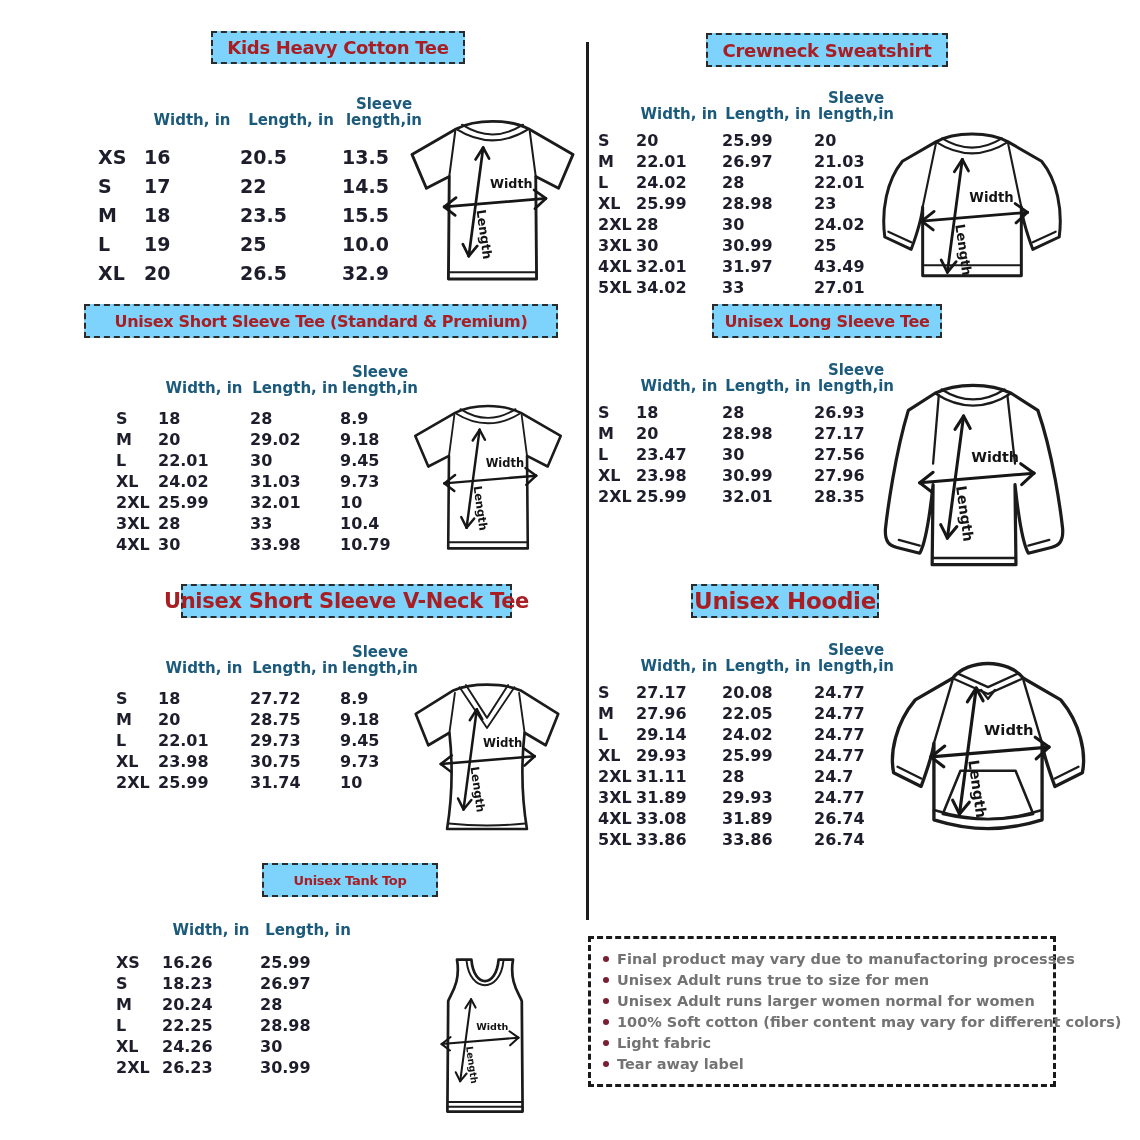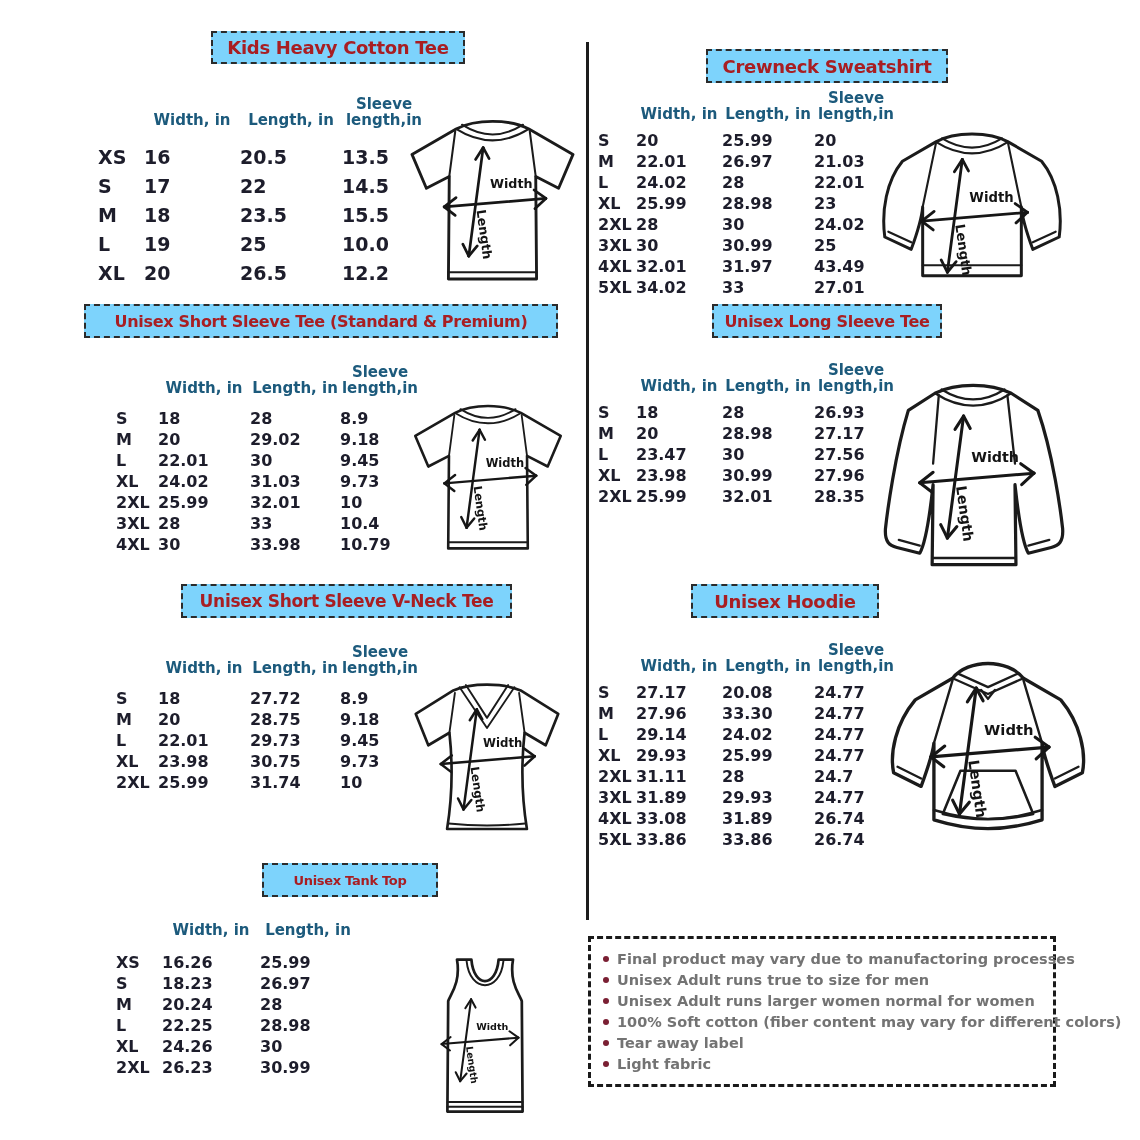--- a/index.html
+++ b/index.html
@@ -113,21 +113,21 @@
         <div class="trow">
         <span>L</span>
         <span>19</span>
         <span>25</span>
         <span>10.0</span>
       </div>
         <div class="trow">
         <span>XL</span>
         <span>20</span>
         <span>26.5</span>
-        <span>12.2</span>
+        <span>32.9</span>
       </div>
       </div>
   </div>
   <svg class="garment" style="left:395px; top:112px;" width="195" height="178" viewBox="0 0 230 210">
     <path class="g-body" d="M72,20 C95,8 135,8 158,20 L210,50 L193,90 L166,76 L167,197 L63,197 L64,76 L37,90 L20,50 Z"></path>
     <path class="g-line" d="M72,20 Q115,47 158,20"></path>
     <path class="g-line" d="M79,15 Q115,38 151,15"></path>
     <path class="g-line" d="M166,76 L159,23"></path>
       <path class="g-line" d="M64,76 L71,23"></path>
     <path class="g-line" d="M63,189 L167,189"></path>
@@ -192,21 +192,21 @@
   <svg class="garment" style="left:400px; top:392px;" width="176" height="172" viewBox="0 0 230 210">
     <path class="g-body" d="M72,20 C95,8 135,8 158,20 L210,50 L193,90 L166,76 L167,197 L63,197 L64,76 L37,90 L20,50 Z"></path>
     <path class="g-line" d="M72,20 Q115,47 158,20"></path>
     <path class="g-line" d="M79,15 Q115,38 151,15"></path>
     <path class="g-line" d="M166,76 L159,23"></path>
       <path class="g-line" d="M64,76 L71,23"></path>
     <path class="g-line" d="M63,189 L167,189"></path>
     <use href="#measure-arrows" xlink:href="#measure-arrows" transform="translate(52,30)"></use>
   </svg>
 
-  <div class="title-box" style="left:181px; top:584px; width:331px; height:34px; font-size:17px;">Unisex Short Sleeve V-Neck Tee</div>
+  <div class="title-box" style="left:181px; top:584px; width:331px; height:34px; font-size:21px;">Unisex Short Sleeve V-Neck Tee</div>
   <div class="sec-table t-reg" style="left:116px; top:630px;">
     <div class="thead">
       <span class="col"></span>
       <span class="col">Width, in</span>
       <span class="col">Length, in</span>
       <span class="col">Sleeve
 length,in</span>
     </div>
     <div class="tbody">
 
@@ -294,21 +294,21 @@
       </div>
   </div>
   <svg class="garment" style="left:424px; top:950px;" width="122" height="176" viewBox="0 0 150 220">
     <path class="g-body" d="M40,12 L58,12 C61,48 89,48 92,12 L110,12 C105,42 119,56 121,64 L122,202 L28,202 L29,64 C31,56 45,42 40,12 Z"></path>
     <path class="g-line" d="M52,14 C56,54 94,54 98,14"></path>
     <path class="g-line" d="M28,190 L122,190"></path>
     <path class="g-line" d="M28,196 L122,196"></path>
     <use href="#measure-arrows" xlink:href="#measure-arrows" transform="translate(16,52) scale(0.8)"></use>
   </svg>
 
-  <div class="title-box" style="left:706px; top:33px; width:242px; height:34px; font-size:18px;margin-top:16px;">Crewneck Sweatshirt</div>
+  <div class="title-box" style="left:706px; top:33px; width:242px; height:34px; font-size:18px;">Crewneck Sweatshirt</div>
   <div class="sec-table t-right" style="left:598px; top:78px;">
     <div class="thead">
       <span class="col"></span>
       <span class="col">Width, in</span>
       <span class="col">Length, in</span>
       <span class="col">Sleeve
 length,in</span>
     </div>
     <div class="tbody">
 
@@ -422,41 +422,41 @@
     <path class="g-line" d="M78,16 Q118,42 158,16"></path>
     <path class="g-line" d="M85,12 Q118,33 151,12"></path>
     <path class="g-line" d="M76,90 L82,18"></path>
       <path class="g-line" d="M162,90 L154,18"></path>
     <path class="g-line" d="M40,170 L62,176"></path>
       <path class="g-line" d="M198,170 L176,176"></path>
     <path class="g-line" d="M75,189 L163,189"></path>
     <use href="#measure-arrows" xlink:href="#measure-arrows" transform="translate(56,28)"></use>
   </svg>
 
-  <div class="title-box" style="left:691px; top:584px; width:188px; height:34px; font-size:18px;">Unisex Hoodie</div>
+  <div class="title-box" style="left:691px; top:584px; width:188px; height:34px; font-size:23px;">Unisex Hoodie</div>
   <div class="sec-table t-right" style="left:598px; top:630px;">
     <div class="thead">
       <span class="col"></span>
       <span class="col">Width, in</span>
       <span class="col">Length, in</span>
       <span class="col">Sleeve
 length,in</span>
     </div>
     <div class="tbody">
 
     <div class="trow">
         <span>S</span>
         <span>27.17</span>
         <span>20.08</span>
         <span>24.77</span>
       </div>
         <div class="trow">
         <span>M</span>
         <span>27.96</span>
-        <span>33.30</span>
+        <span>22.05</span>
         <span>24.77</span>
       </div>
         <div class="trow">
         <span>L</span>
         <span>29.14</span>
         <span>24.02</span>
         <span>24.77</span>
       </div>
         <div class="trow">
         <span>XL</span>
@@ -518,22 +518,22 @@
         <div class="note-line">
         <span class="bullet-dot"></span>
         <span>Unisex Adult runs larger women normal for women</span>
       </div>
         <div class="note-line">
         <span class="bullet-dot"></span>
         <span>100% Soft cotton (fiber content may vary for different colors)</span>
       </div>
         <div class="note-line">
         <span class="bullet-dot"></span>
-        <span>Tear away label</span>
+        <span>Light fabric</span>
       </div>
         <div class="note-line">
         <span class="bullet-dot"></span>
-        <span>Light fabric</span>
+        <span>Tear away label</span>
       </div>
       </div>
   </div>
 
 </div>
 
 </body></html>

